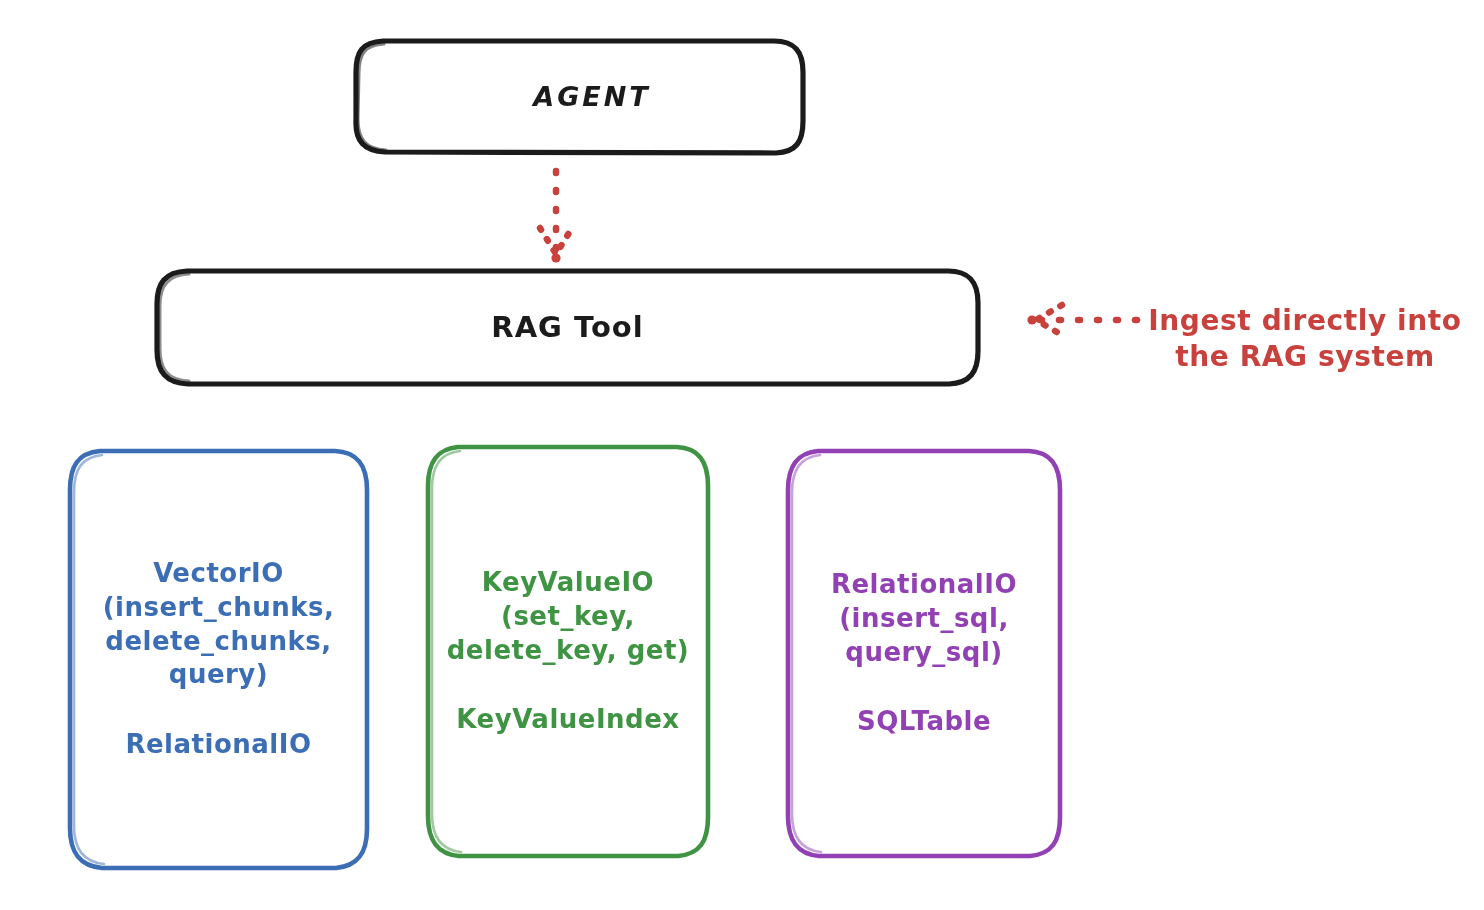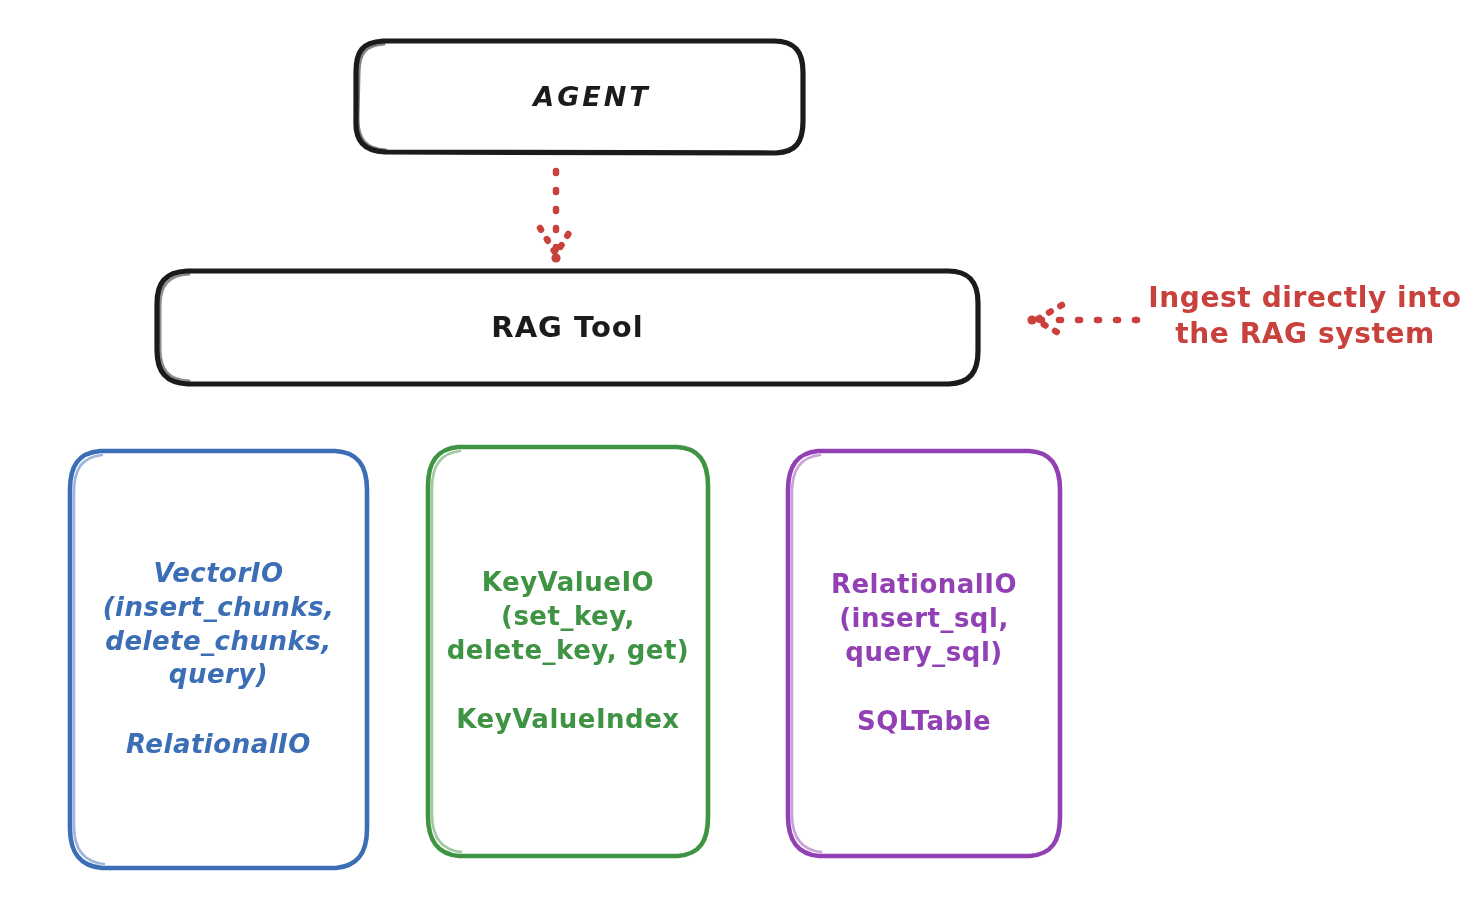--- a/index.html
+++ b/index.html
@@ -72,20 +72,21 @@
   #annotation-note {
     position: absolute;
     color: #c9413c;
     font-size: 28px;
     font-weight: 600;
     line-height: 1.30;
     text-align: center;
     white-space: pre-line;
     letter-spacing: 0.6px;
     font-family: "DejaVu Sans", sans-serif;
+    margin-top: 23px;
   }
 </style>
 </head>
 <body>
 
 <div id="canvas">
 
   <svg class="layer" viewBox="0 0 1484 910" xmlns="http://www.w3.org/2000/svg">
 
     <g>
@@ -183,21 +184,21 @@
   </svg>
 
   <div class="node" id="agent-node" style="left:356px; top:41px; width:447px; height:112px;">
     <div class="node-label">AGENT</div>
   </div>
 
   <div class="node" id="ragtool-node" style="left:157px; top:271px; width:821px; height:113px;">
     <div class="node-label">RAG Tool</div>
   </div>
 
-  <div class="node io-node" id="vectorio-node" style="left:70px; top:451px; width:297px; height:417px;font-style:italic;">
+  <div class="node io-node" id="vectorio-node" style="left:70px; top:451px; width:297px; height:417px;">
     <div class="node-label">VectorIO
 (insert_chunks,
 delete_chunks,
 query)</div>
     <div class="node-label secondary">RelationalIO</div>
   </div>
 
   <div class="node io-node" id="keyvalueio-node" style="left:428px; top:447px; width:280px; height:409px;">
     <div class="node-label">KeyValueIO
 (set_key,

